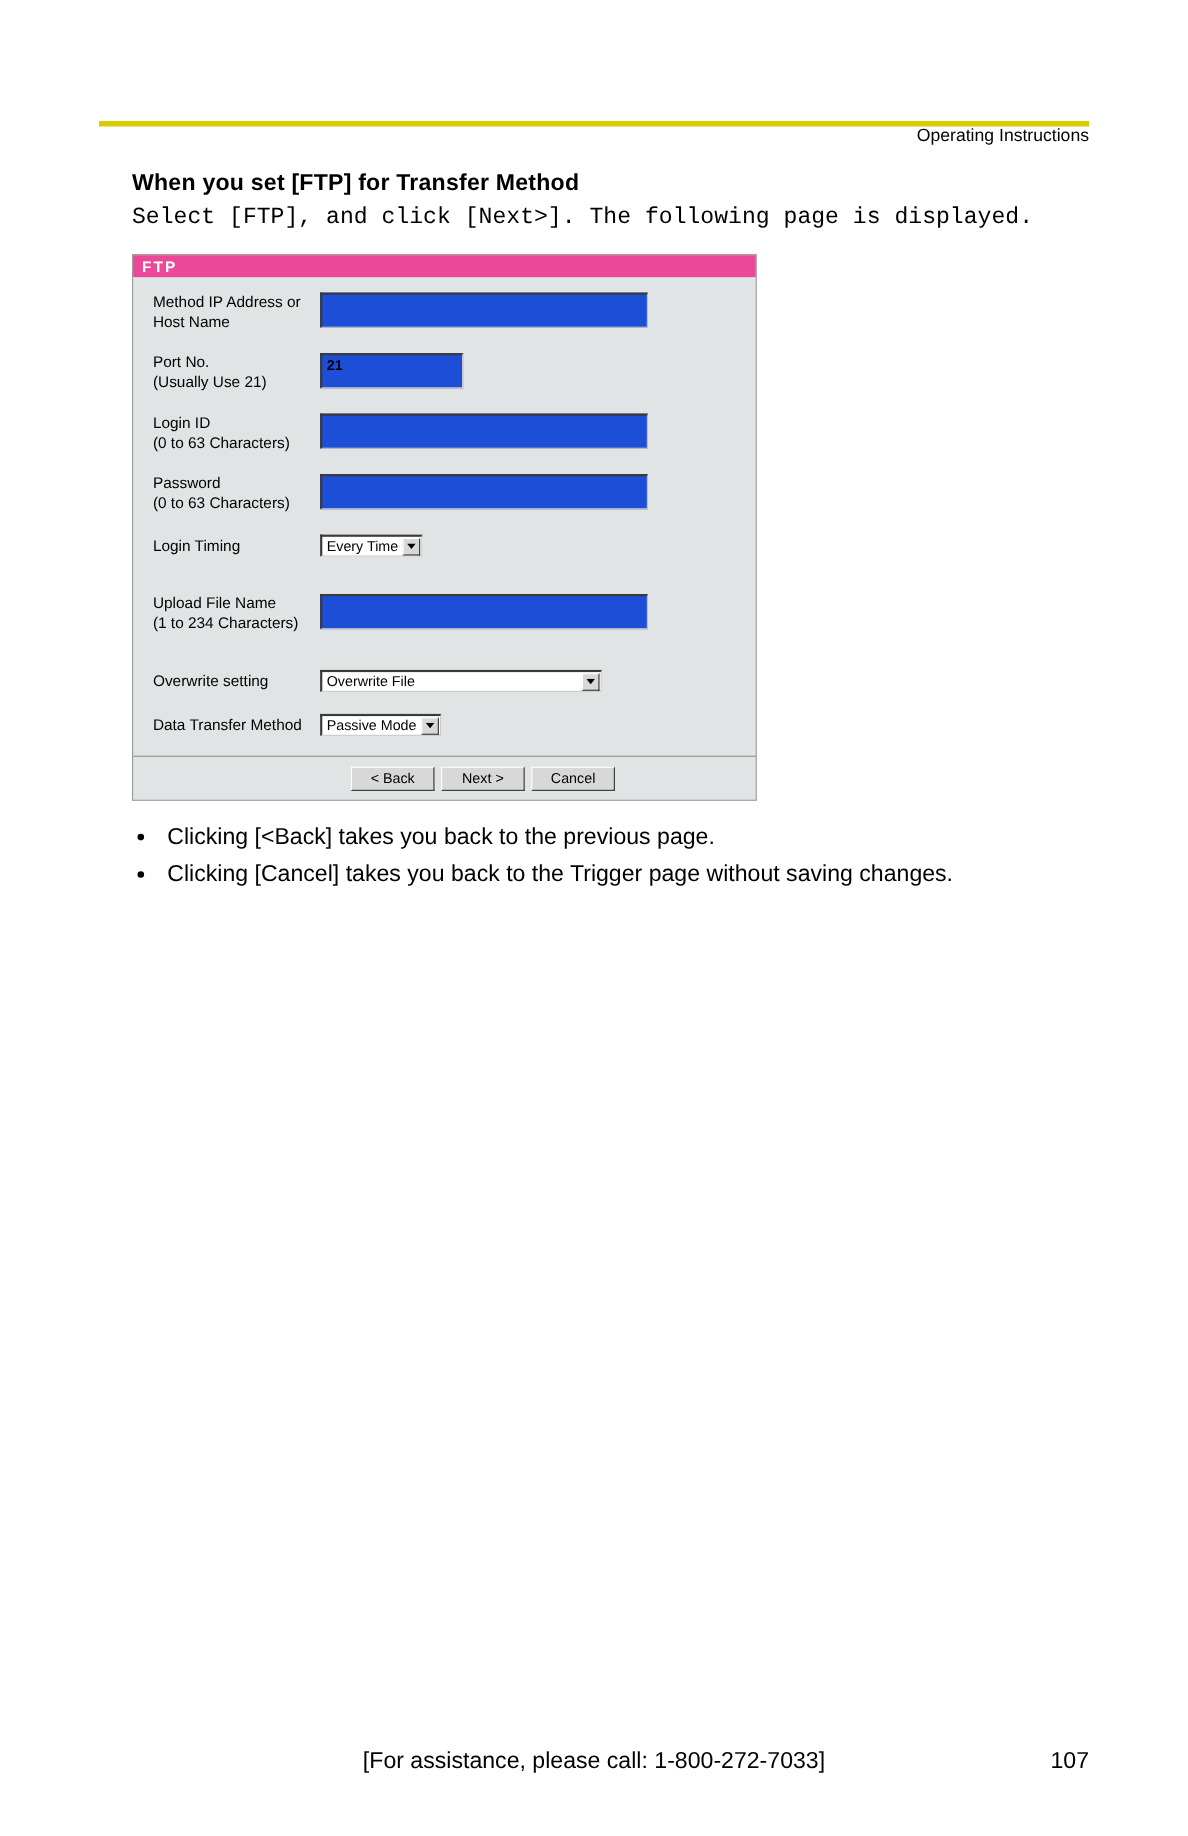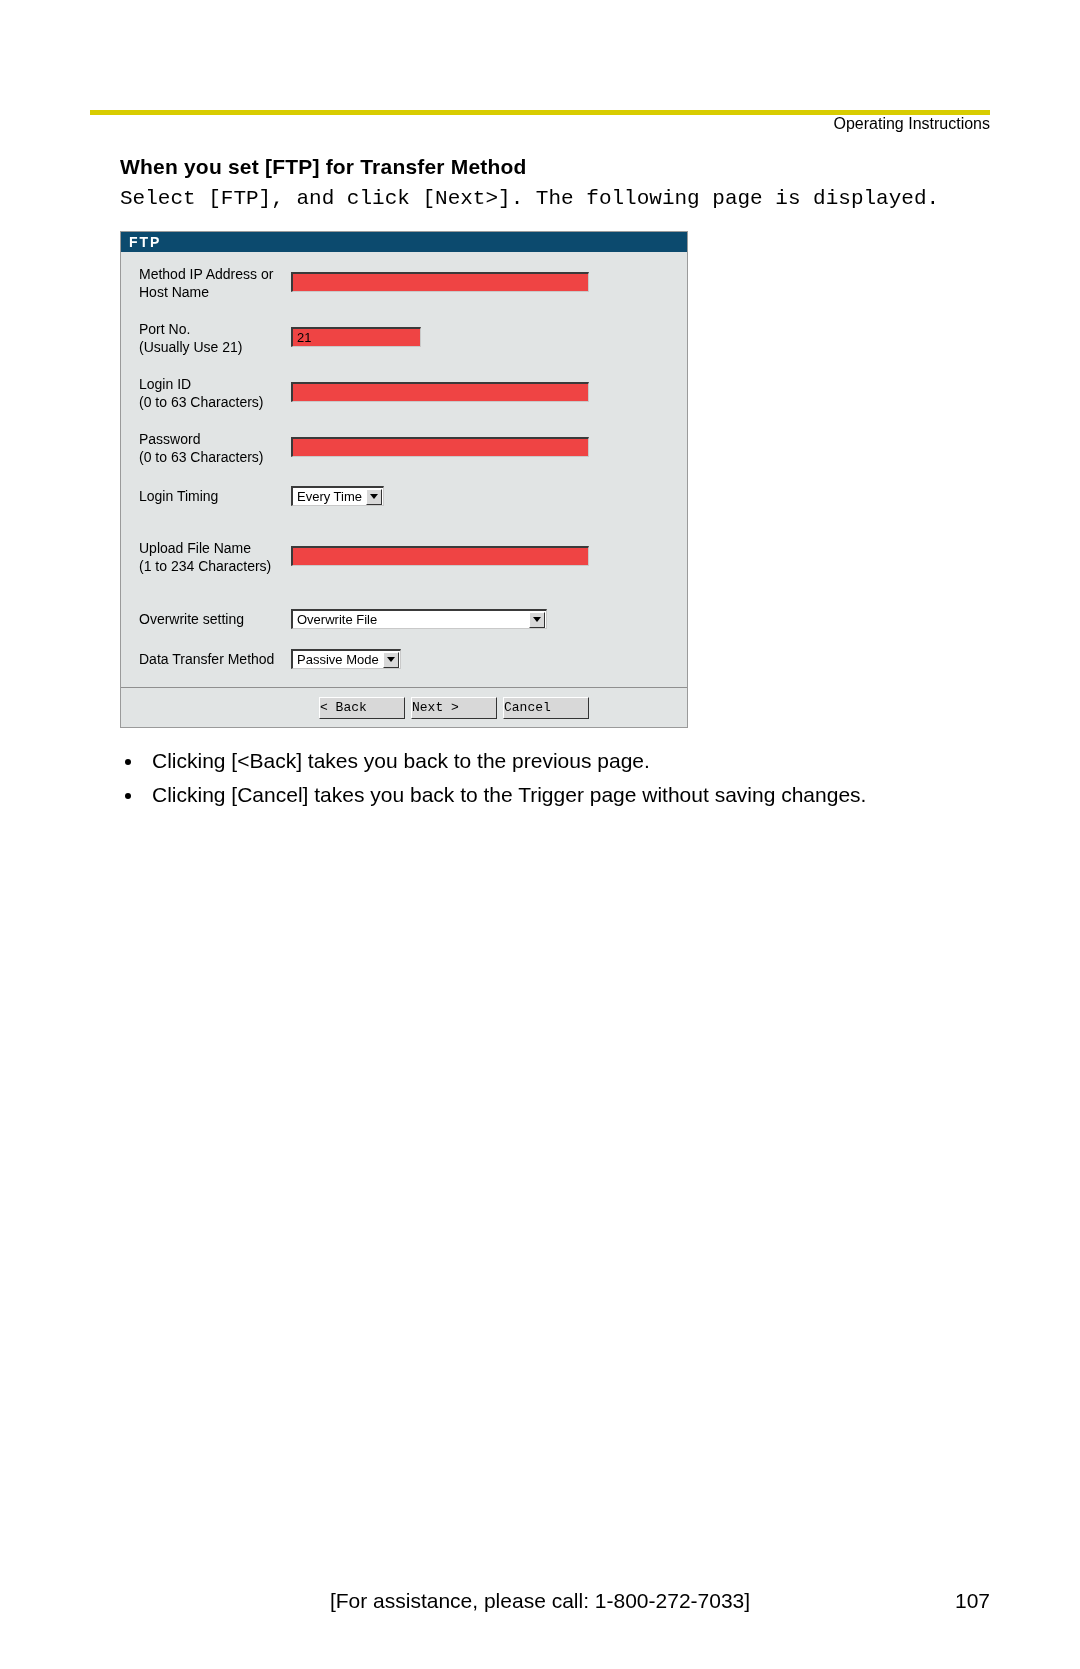--- a/index.html
+++ b/index.html
@@ -41,21 +41,21 @@
     line-height: 1.35;
     font-family: Liberation Mono, monospace;
   }
   .ftp-panel {
     width: 568px;
     border: 1px solid #9a9a9a;
     background: #e1e4e4;
     font-family: "Trebuchet MS", Arial, sans-serif;
   }
   .ftp-header {
-    background: #0c4a6e;
+    background: #ec4899;
     color: #fff;
     font-size: 14px;
     font-weight: 700;
     letter-spacing: 2px;
     padding: 2px 8px;
   }
   .ftp-body {
     padding: 4px 8px 0 18px;
     font-size: 14px;
     color: #000;
@@ -70,31 +70,32 @@
   .ftp-label {
     width: 152px;
     flex: 0 0 152px;
     line-height: 1.25;
   }
   .ftp-ctrl {
     flex: 1;
   }
   .ftp-input-box {
     display: inline-block;
-    background: #ef4444;
+    background: #1d4ed8;
     border-top: 2px solid #3a3a3a;
     border-left: 2px solid #3a3a3a;
     border-right: 1px solid #c9c9c9;
     border-bottom: 1px solid #c9c9c9;
     font-family: "Trebuchet MS", Arial, sans-serif;
     font-size: 13px;
     padding: 0 4px;
-    height: 20px;
+    height: 32px;
     line-height: 18px;
     overflow: hidden;
+    font-weight: bold;
   }
   .ftp-select {
     display: inline-flex;
     align-items: center;
     background: #fff;
     border-top: 2px solid #3a3a3a;
     border-left: 2px solid #3a3a3a;
     border-right: 1px solid #c9c9c9;
     border-bottom: 1px solid #c9c9c9;
     font-family: "Trebuchet MS", Arial, sans-serif;
@@ -123,29 +124,30 @@
     margin: 0 0 8px 0;
   }
   .ftp-buttons {
     display: flex;
     justify-content: flex-start;
     gap: 6px;
     padding: 1px 8px 8px 0;
     margin-left: 198px;
   }
   .ftp-btn {
-    width: 86px;
+    width: 76px;
     height: 22px;
     background: #d8d8d8;
     border-top: 1px solid #fff;
     border-left: 1px solid #fff;
     border-right: 1px solid #333;
     border-bottom: 1px solid #333;
     font-size: 13px;
-    font-family: Liberation Mono, monospace;
+    font-family: Liberation Sans, sans-serif;
+    text-align: center;
     line-height: 20px;
     color: #000;
   }
   .bullets {
     margin: 18px 0 0 0;
     font-size: 21px;
     line-height: 1.4;
     padding-left: 24px;
   }
   .bullets li {

